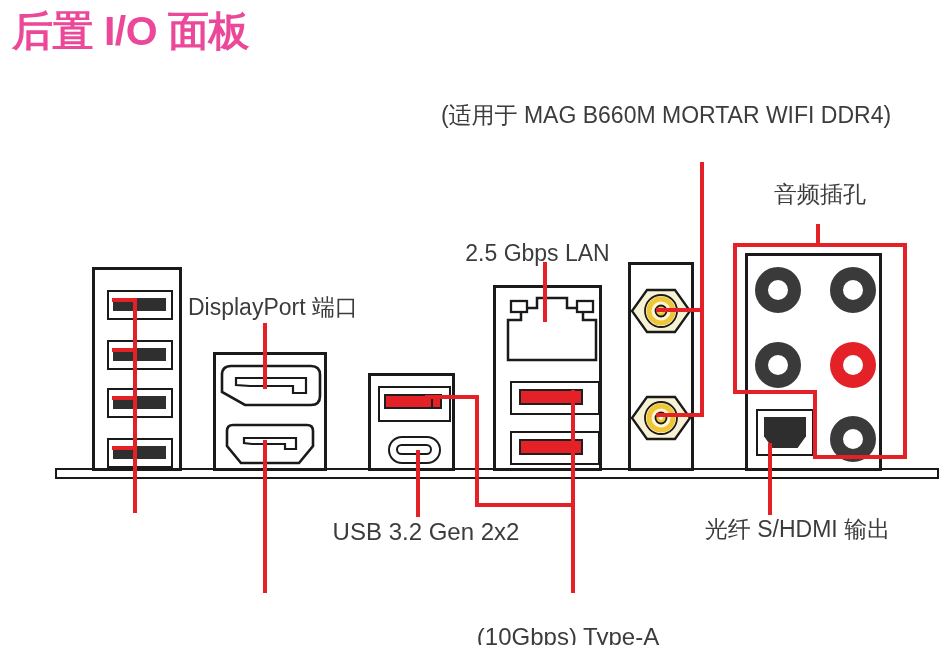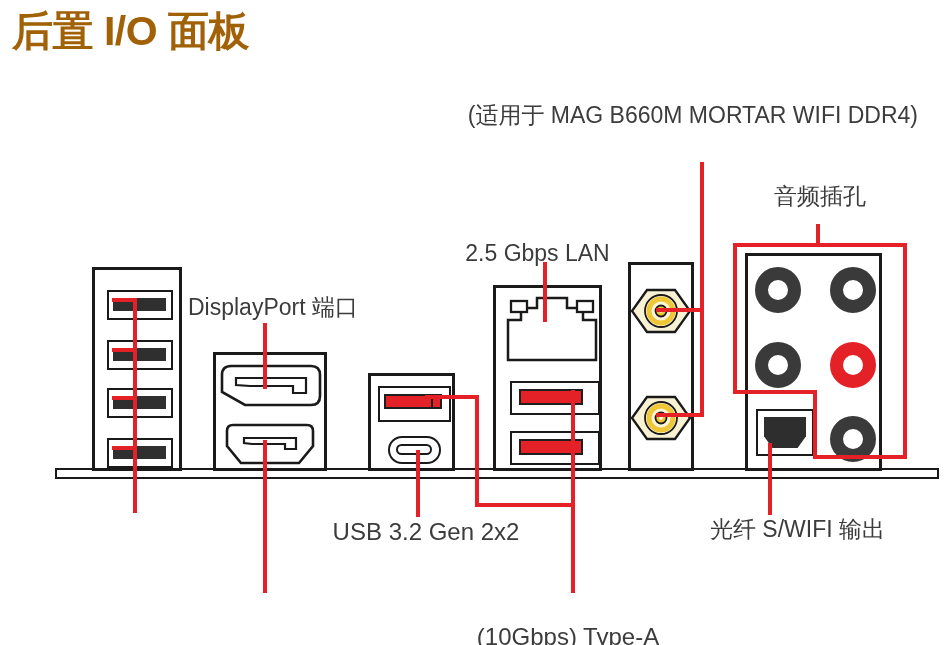--- a/index.html
+++ b/index.html
@@ -30,49 +30,49 @@
   .jack { position:absolute; width:46px; height:46px; border-radius:50%; border:13px solid #3a3a3a; background:#fff; }
   .jack.red { border-color:#e32127; }
 
   .spdif-outer { position:absolute; background:#fff; border:2.5px solid #1a1a1a; }
   .spdif-inner { position:absolute; left:6px; top:6px; width:42px; height:31px; background:#2e2e2e;
                  clip-path:polygon(0 0,100% 0,100% 62%,80% 100%,20% 100%,0 62%); }
 
   
   #io-bar { position:absolute; left:55px; top:468px; width:884px; height:11px; background:#fff; border:2.5px solid #1a1a1a; z-index:1; }
 
-  #page-title { position:absolute; left:12px; top:4px; font-size:41px; font-weight:800; color:#a16207; letter-spacing:-0.5px; z-index:4; }
+  #page-title { position:absolute; left:12px; top:4px; font-size:41px; font-weight:800; color:#ec4899; letter-spacing:-0.5px; z-index:4; }
 
   
   #hdmi-logo { position:absolute; left:163px; top:592px; width:205px; text-align:center; z-index:4; color:#1c1c1a; }
   #hdmi-logo .mark { font-size:37px; font-weight:900; letter-spacing:1px; line-height:36px; display:inline-block; transform:scale(1.08,1); }
   #hdmi-logo .tm { font-size:9px; font-weight:700; vertical-align:top; line-height:12px; }
   #hdmi-logo .tag { font-size:6.4px; letter-spacing:0.35px; color:#555; margin-top:1px; }
 
   svg { position:absolute; overflow:visible; }
 </style>
 </head>
 <body>
 
 <div id="stage">
 
   <div id="page-title">后置 I/O 面板</div>
 
-  <div class="lbl ctr" style="left:368px; top:102px; width:550px;text-align:right;">(适用于 MAG B660M MORTAR WIFI DDR4)</div>
+  <div class="lbl ctr" style="left:391px; top:102px; width:550px;">(适用于 MAG B660M MORTAR WIFI DDR4)</div>
   <div class="lbl ctr" style="left:455px; top:240px; width:165px;">2.5 Gbps LAN</div>
-  <div class="lbl ctr" style="left:746px; top:183px; width:148px;">音频插孔</div>
+  <div class="lbl ctr" style="left:746px; top:183px; width:148px;font-family:Liberation Mono, monospace;">音频插孔</div>
   <div class="lbl" style="left:188px; top:294px;">DisplayPort 端口</div>
   <div class="lbl ctr" style="left:331px; top:518px; width:190px; font-size:24px; line-height:27px;">
     <span>USB 3.2 Gen 2x2</span><br>
   </div>
   <div class="lbl ctr" style="left:473px; top:596px; width:190px; font-size:24px; line-height:27px;">
     <br>
     <span>(10Gbps) Type-A</span>
   </div>
-  <div class="lbl ctr" style="left:700px; top:516px; width:195px;">光纤 S/WIFI 输出</div>
+  <div class="lbl ctr" style="left:700px; top:516px; width:195px;">光纤 S/HDMI 输出</div>
 
 
   <div id="io-bar"></div>
 
   <div class="blk" style="left:92px; top:267px; width:90px; height:204px;">
     <div class="port" style="left:12px; top:20px;  width:66px; height:30px;">
         <div class="tongue" style="left:4px; top:6px; width:53px; height:13px;"></div>
       </div>
     <div class="port" style="left:12px; top:70px;  width:66px; height:30px;">
         <div class="tongue" style="left:4px; top:6px; width:53px; height:13px;"></div>

